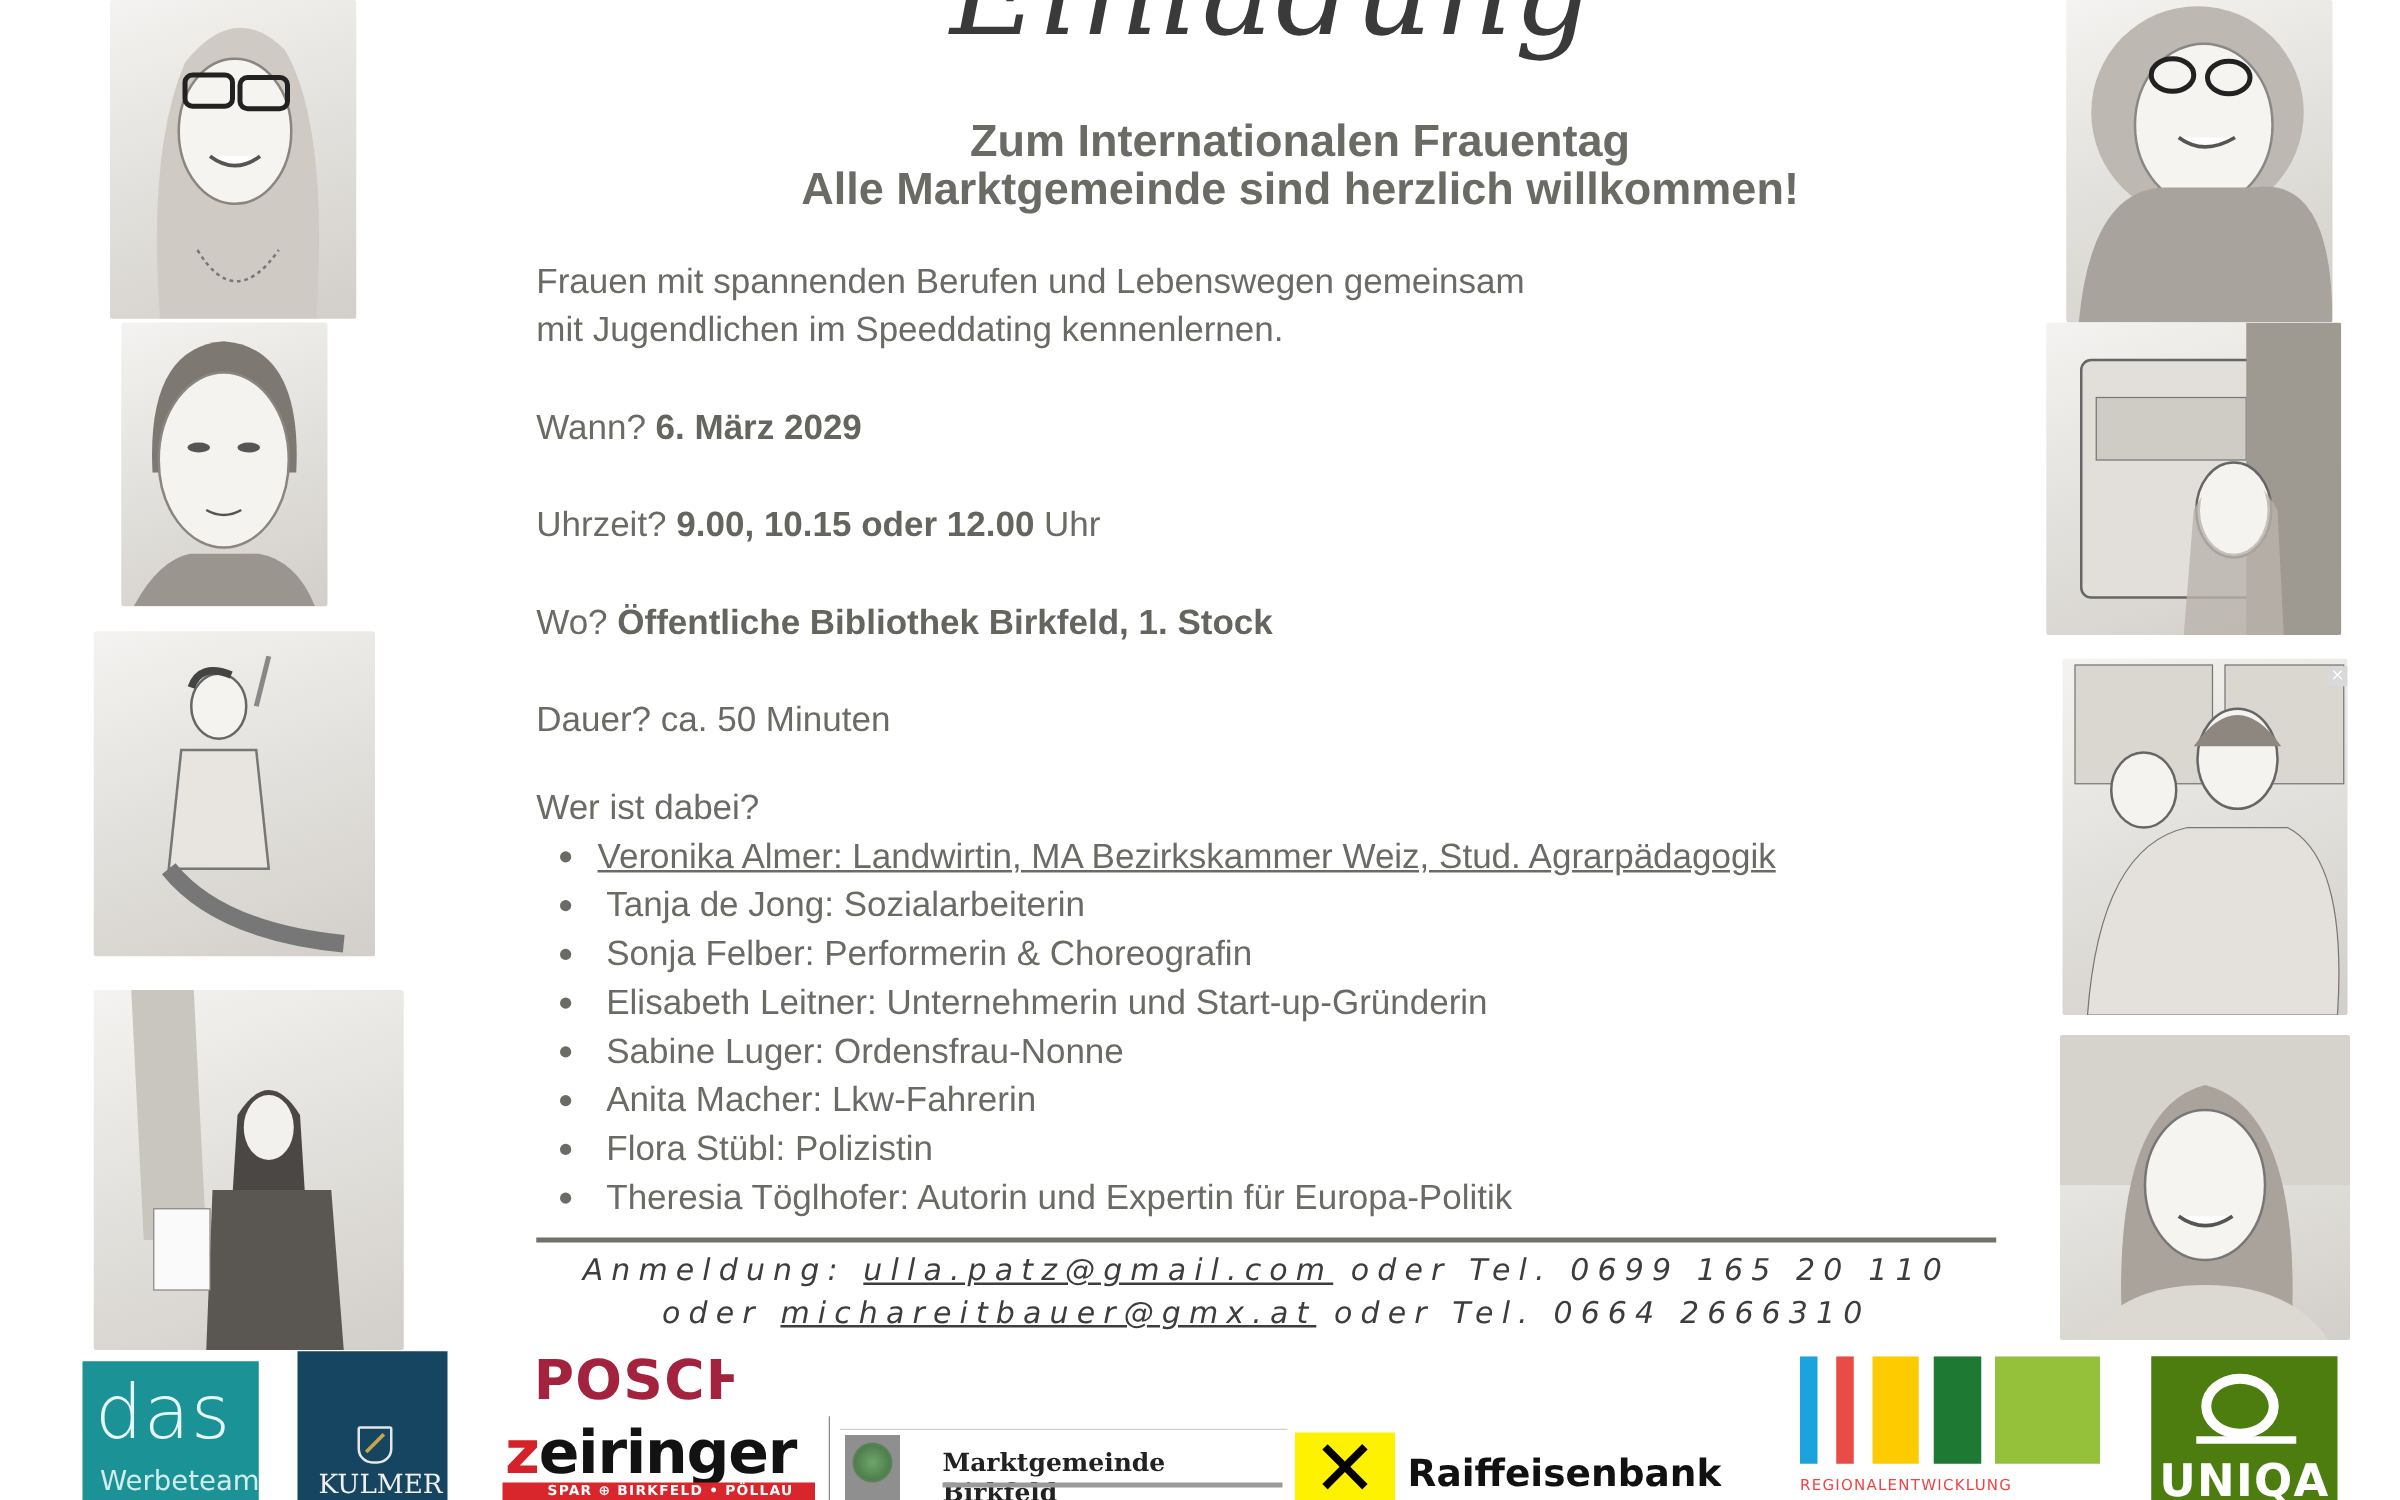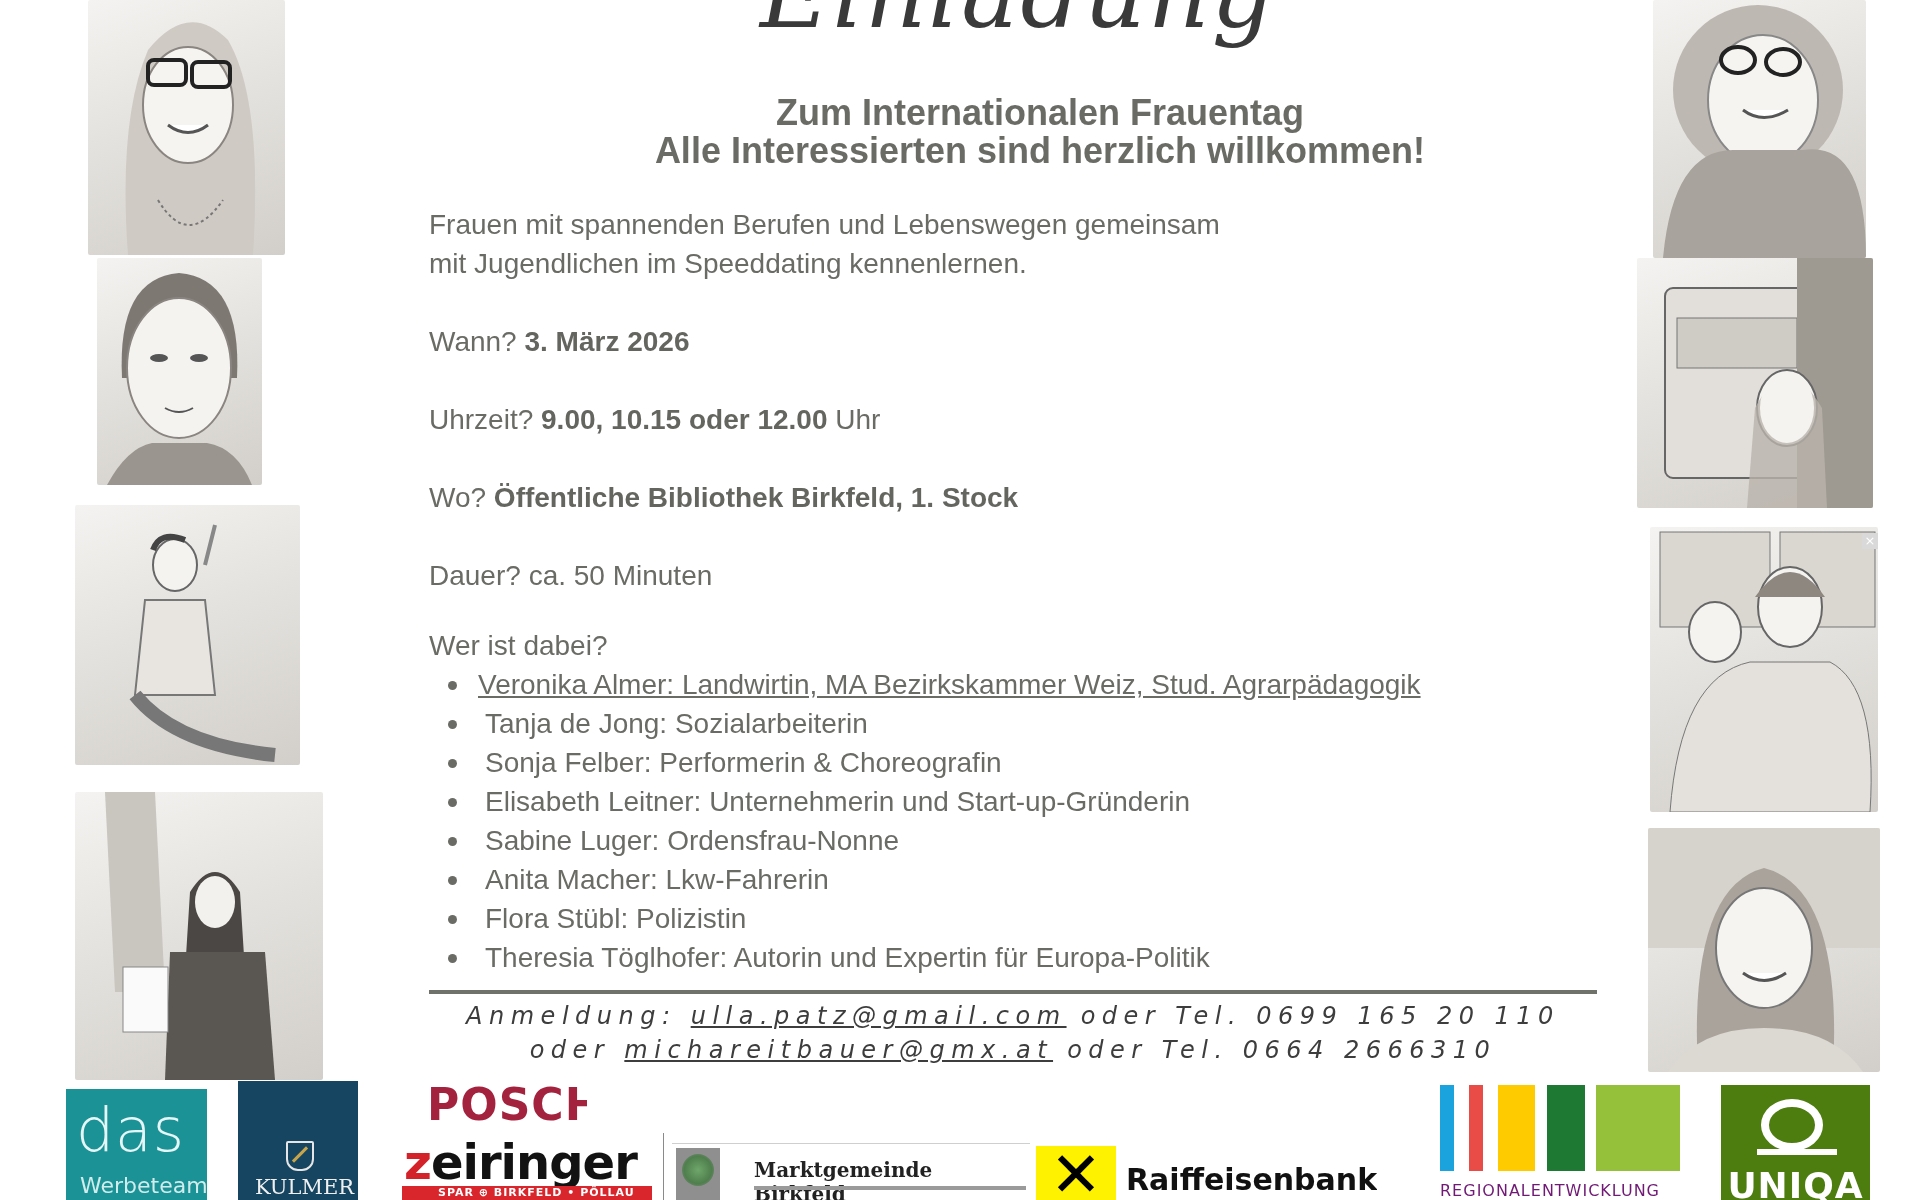--- a/index.html
+++ b/index.html
@@ -80,21 +80,21 @@
     .logo-markt { left: 672px; top: 1143px; width: 358px; height: 57px; border-top: 1px solid #cfcfcf; }
     .logo-markt .tree { position: absolute; left: 4px; top: 4px; width: 44px; height: 53px; background: #8f8f8f; }
     .logo-markt .tree:after { content: ""; position: absolute; left: 6px; top: 6px; width: 32px; height: 32px; border-radius: 50%; background: radial-gradient(circle, #6fa66b 0%, #4f7f4d 60%, #8f8f8f 100%); }
     .logo-markt .txt { position: absolute; left: 82px; top: 14px; font-family: "DejaVu Serif", serif; font-weight: bold; font-size: 20px; color: #222; }
     .logo-markt .bar { position: absolute; left: 82px; top: 42px; width: 272px; height: 4px; background: #9a9a9a; }
     .logo-raiff-mark { left: 1036px; top: 1146px; width: 80px; height: 54px; background: #fff200; }
     .logo-raiff-mark span { position: absolute; left: 0; top: -6px; width: 80px; text-align: center; font-family: "DejaVu Sans", sans-serif; font-weight: bold; font-size: 62px; color: #000; line-height: 70px; }
     .logo-raiff-text { left: 1126px; top: 1162px; font-family: "DejaVu Sans", sans-serif; font-weight: bold; font-size: 30px; color: #111; white-space: nowrap; }
     .logo-regional { left: 1440px; top: 1085px; width: 240px; height: 115px; }
     .logo-regional .b { position: absolute; top: 0; height: 86px; }
-    .logo-regional .lbl { position: absolute; left: 0; top: 96px; font-family: "DejaVu Sans", sans-serif; font-size: 16px; color: #701a75; letter-spacing: 1px; white-space: nowrap; }
+    .logo-regional .lbl { position: absolute; left: 0; top: 96px; font-family: "DejaVu Sans", sans-serif; font-size: 12px; color: #ef4444; letter-spacing: 1px; white-space: nowrap; }
     .logo-uniqa { left: 1721px; top: 1085px; width: 149px; height: 115px; background: #4d7c0f; }
     .logo-uniqa .q { position: absolute; left: 40px; top: 14px; width: 62px; height: 52px; border: 8px solid #fff; border-radius: 50%; box-sizing: border-box; }
     .logo-uniqa .q:after { content: ""; position: absolute; left: -12px; top: 42px; width: 80px; height: 6px; background: #fff; }
     .logo-uniqa .nm { position: absolute; left: 0; width: 149px; top: 80px; text-align: center; font-family: "DejaVu Sans", sans-serif; font-weight: bold; font-size: 36px; color: #fff; letter-spacing: 1px; }
   </style>
 </head>
 <body>
 
 <div class="portrait" style="left:88px;top:0;width:197px;height:255px;">
   <svg viewBox="0 0 197 255">
@@ -172,28 +172,28 @@
     <rect x="0" y="0" width="232" height="120" fill="#d6d2cc"></rect>
     <path d="M50 244 Q40 60 116 40 Q195 60 185 244 Z" fill="#a9a39b"></path>
     <ellipse cx="116" cy="120" rx="48" ry="60" fill="#f6f4f1" stroke="#777" stroke-width="2"></ellipse>
     <path d="M95 145 Q116 160 138 145" stroke="#555" stroke-width="3" fill="#fff"></path>
     <path d="M20 244 Q50 200 116 200 Q185 200 215 244 Z" fill="#dcd8d2"></path>
   </svg>
 </div>
 
 <div class="script-title">Einladung</div>
 <div class="head-line" style="top:92px;">Zum  Internationalen Frauentag</div>
-<div class="head-line" style="top:130px;">Alle Interessierten sind herzlich willkommen!</div>
+<div class="head-line" style="top:130px;">Alle Marktgemeinde sind herzlich willkommen!</div>
 
 <div class="body-text" style="top:209px;">Frauen mit spannenden Berufen und Lebenswegen gemeinsam</div>
 <div class="body-text" style="top:248px;">mit Jugendlichen im Speeddating kennenlernen.</div>
 
 <div class="body-text" style="top:326px;">
   <span>Wann?</span>
-  <b>3. März 2026</b>
+  <b>6. März 2029</b>
 </div>
 <div class="body-text" style="top:404px;">
   <span>Uhrzeit?</span>
   <b>9.00, 10.15 oder 12.00</b>
   <span>Uhr</span>
 </div>
 <div class="body-text" style="top:482px;">
   <span>Wo?</span>
   <b>Öffentliche Bibliothek Birkfeld, 1. Stock</b>
 </div>

